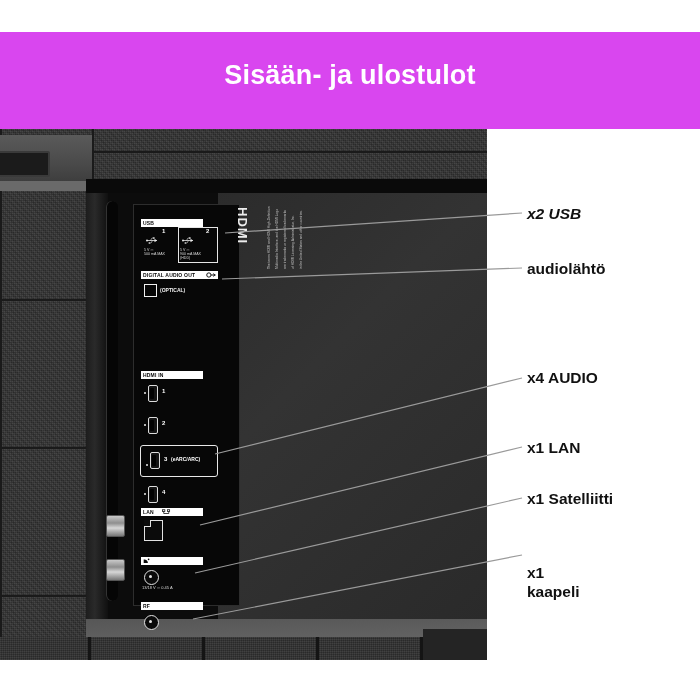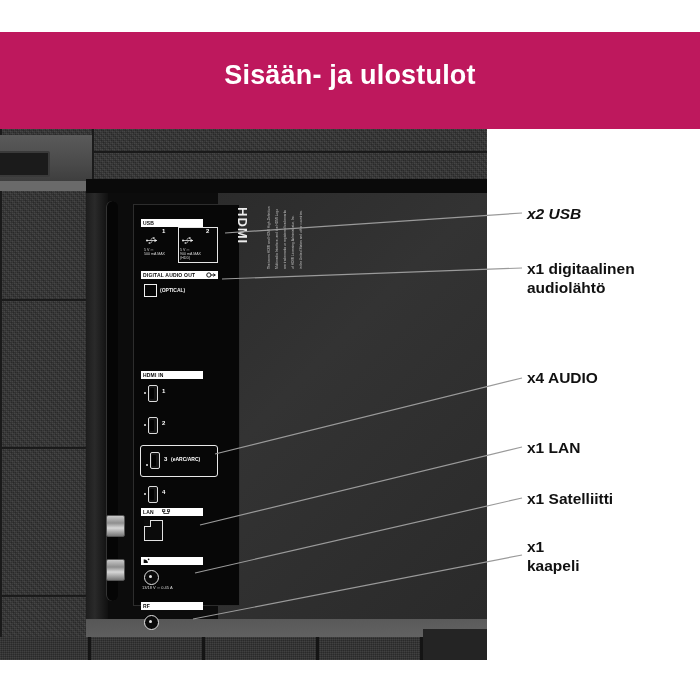--- a/index.html
+++ b/index.html
@@ -6,21 +6,21 @@
   body{
     width:700px;height:700px;background:#ffffff;
     font-family:"Liberation Sans", sans-serif;
     overflow:hidden;position:relative;
   }
   #root{position:absolute;left:0;top:0;width:700px;height:700px;background:#fff;}
 
   
   .title-band{
     position:absolute;left:0;top:32px;width:700px;height:97px;
-    background:#be185d;
+    background:#d946ef;
   }
   .title-text{
     position:absolute;left:0;top:28px;width:700px;
     text-align:center;color:#ffffff;
     font-size:27px;font-weight:bold;letter-spacing:.2px;
     font-family:"Liberation Sans", sans-serif;
   }
 
   
   .photo{
@@ -327,34 +327,33 @@
     <line x1="200" y1="396" x2="522" y2="318" stroke="#9a9a9a" stroke-width="1.2"></line>
     <line x1="195" y1="444" x2="522" y2="369" stroke="#9a9a9a" stroke-width="1.2"></line>
     <line x1="193" y1="490" x2="522" y2="426" stroke="#9a9a9a" stroke-width="1.2"></line>
   </svg>
 
   <div class="callout" style="left:527px;top:204px;font-style:italic;">
     <div>x2 USB</div>
   </div>
 
   <div class="callout" style="left:527px;top:259px;">
-    <div>x1 digitaalinen</div>
     <div>audiolähtö</div>
   </div>
 
   <div class="callout" style="left:527px;top:368px;">
     <div>x4 AUDIO</div>
   </div>
 
   <div class="callout" style="left:527px;top:438px;">
     <div>x1 LAN</div>
   </div>
 
   <div class="callout" style="left:527px;top:489px;">
     <div>x1 Satelliitti</div>
   </div>
 
-  <div class="callout" style="left:527px;top:537px;">
+  <div class="callout" style="left:527px;top:563px;">
     <div>x1</div>
     <div>kaapeli</div>
   </div>
 
 </div>
 
 </body></html>

